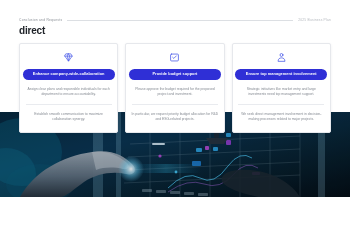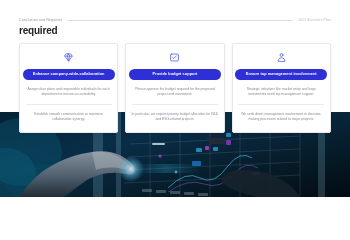--- a/index.html
+++ b/index.html
@@ -222,21 +222,21 @@
       <rect x="0" y="0" width="350" height="85" fill="#000" opacity=".10"></rect>
     </svg>
   </div>
 
   <div class="header">
     <span class="eyebrow">Conclusion and Requests</span>
     <span class="rule"></span>
     <span class="deck-tag">2025 Business Plan</span>
   </div>
 
-  <div class="page-title">required</div>
+  <div class="page-title">direct</div>
 
   <div class="cards">
 
     <div class="card">
       <span class="card-icon">
         <svg viewBox="0 0 24 24" fill="none" stroke="#4a5ae8" stroke-width="1.6" stroke-linecap="round" stroke-linejoin="round">
           <path d="M4 9 L12 20 L20 9 L17 4 L7 4 Z"></path>
           <path d="M4 9 H20"></path>
           <path d="M9.5 9 L12 20 L14.5 9 L12 4 Z"></path>
         </svg>

